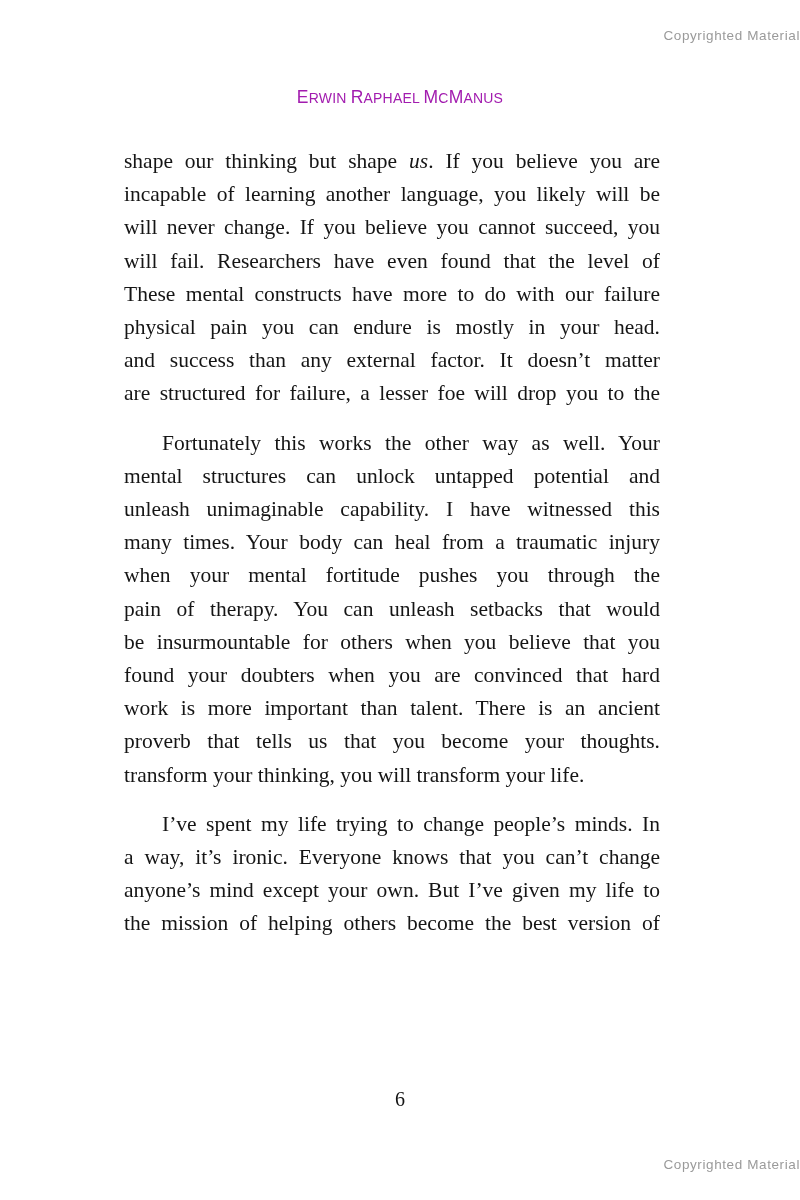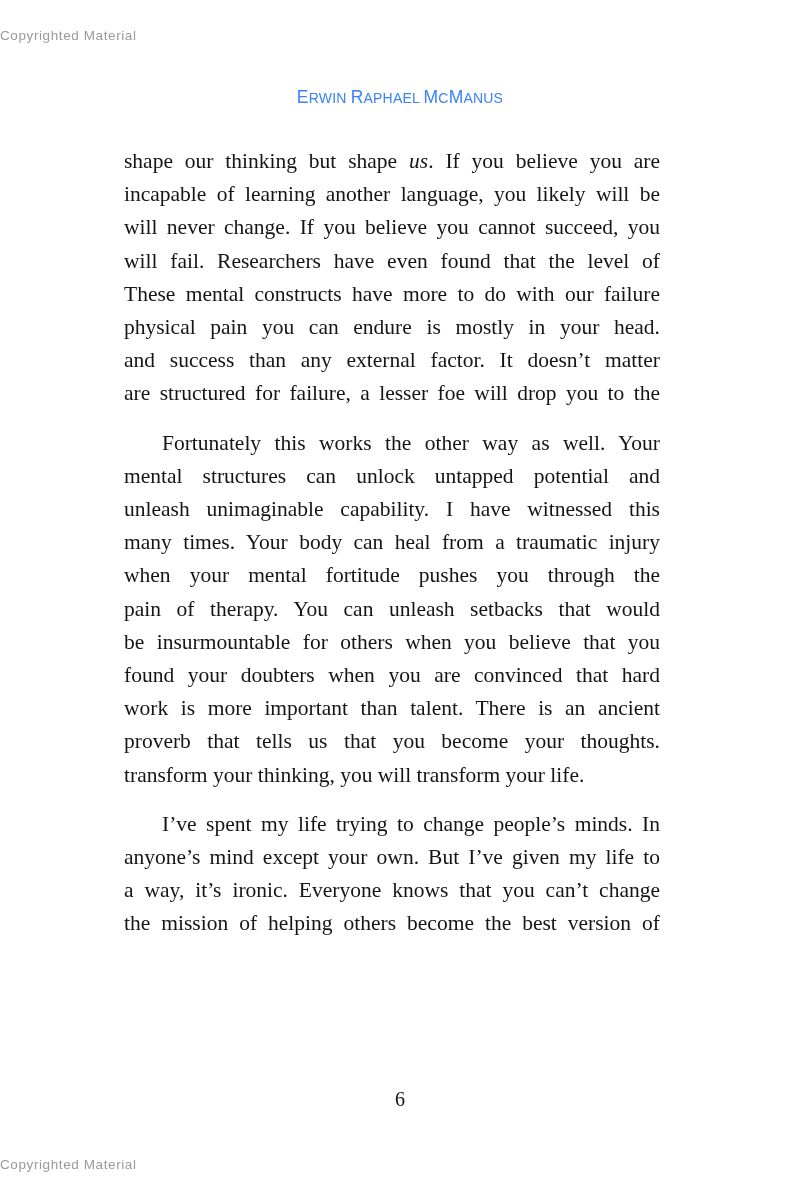--- a/index.html
+++ b/index.html
@@ -21,41 +21,41 @@
     width: 800px;
     height: 1200px;
     box-sizing: border-box;
   }
 
   
   .watermark {
     position: absolute;
     left: 0;
     width: 800px;
-    text-align: left;
+    text-align: right;
     font-family: "Liberation Sans", "DejaVu Sans", sans-serif;
     font-size: 13.5px;
     letter-spacing: 0.6px;
     color: #9a9a9a;
     user-select: none;
   }
   .watermark-top { top: 28px; }
   .watermark-bottom { top: 1157px; }
 
   
   .running-head {
     position: absolute;
     top: 87px;
     left: 0;
     width: 800px;
     text-align: center;
     font-family: "Liberation Sans", "DejaVu Sans", sans-serif;
     font-size: 17px;
     letter-spacing: 0.2px;
-    color: #3b82f6;
+    color: #a21caf;
   }
   .running-head .sc-big {
     font-size: 17.5px;
   }
   .running-head .sc-small {
     font-size: 14px;
   }
 
   
   .textblock {
@@ -132,22 +132,22 @@
         <span class="ln">when your mental fortitude pushes you through the</span>
         <span class="ln">pain of therapy. You can unleash setbacks that would</span>
         <span class="ln">be insurmountable for others when you believe that you</span>
         <span class="ln">found your doubters when you are convinced that hard</span>
         <span class="ln">work is more important than talent. There is an ancient</span>
         <span class="ln">proverb that tells us that you become your thoughts.</span>
         <span class="ln last">transform your thinking, you will transform your life.</span>
       </p>
       <p>
         <span class="ln indent-first">I’ve spent my life trying to change people’s minds. In</span>
+        <span class="ln">a way, it’s ironic. Everyone knows that you can’t change</span>
         <span class="ln">anyone’s mind except your own. But I’ve given my life to</span>
-        <span class="ln">a way, it’s ironic. Everyone knows that you can’t change</span>
         <span class="ln">the mission of helping others become the best version of</span>
       </p>
     </div>
 
   <div class="folio">6</div>
 
   <div class="watermark watermark-bottom">Copyrighted Material</div>
 
 </div>
 

